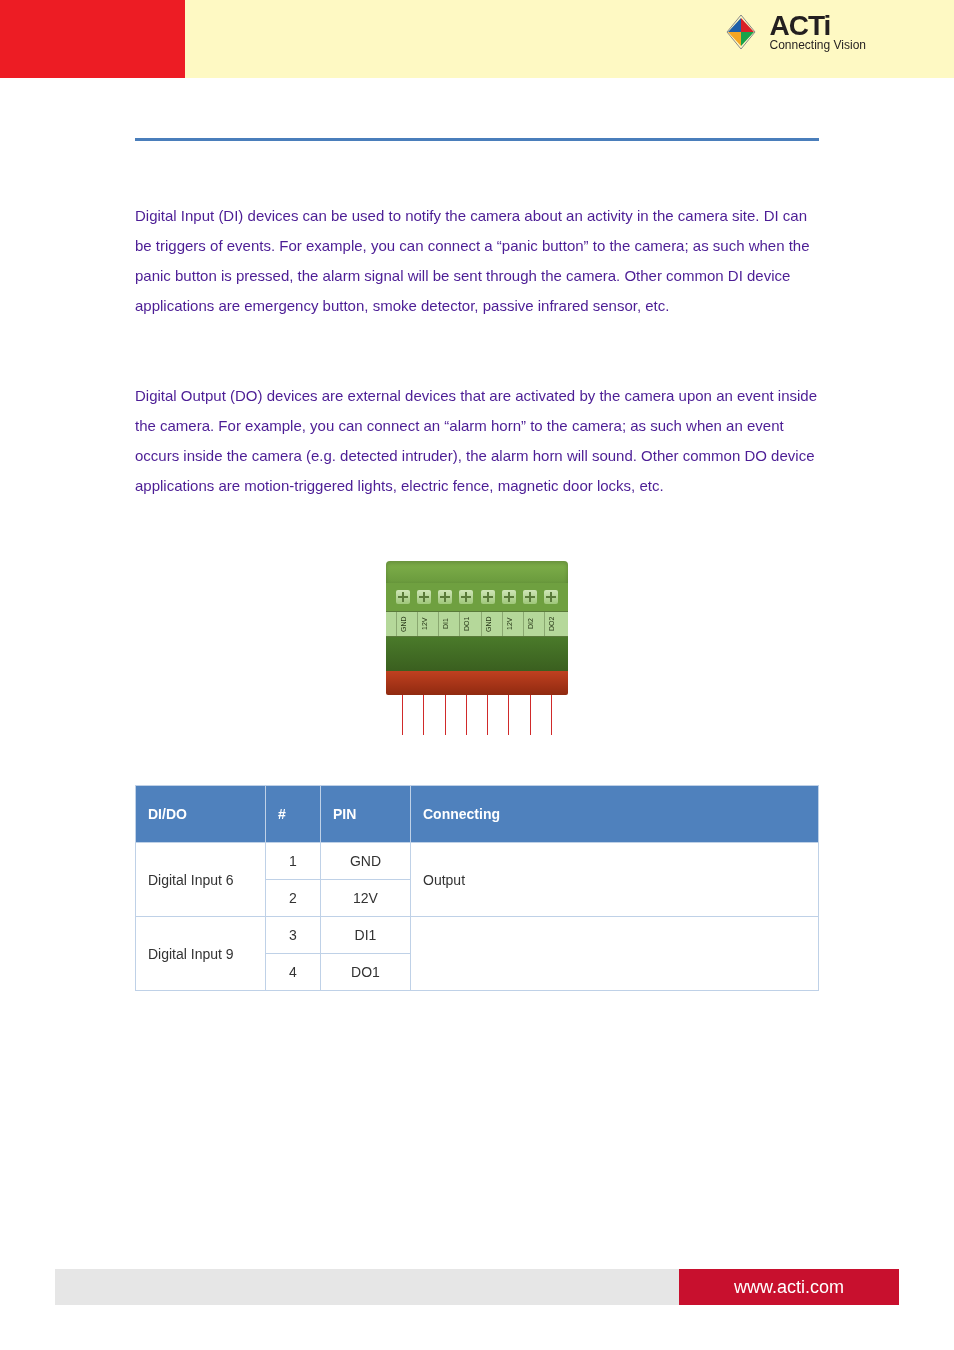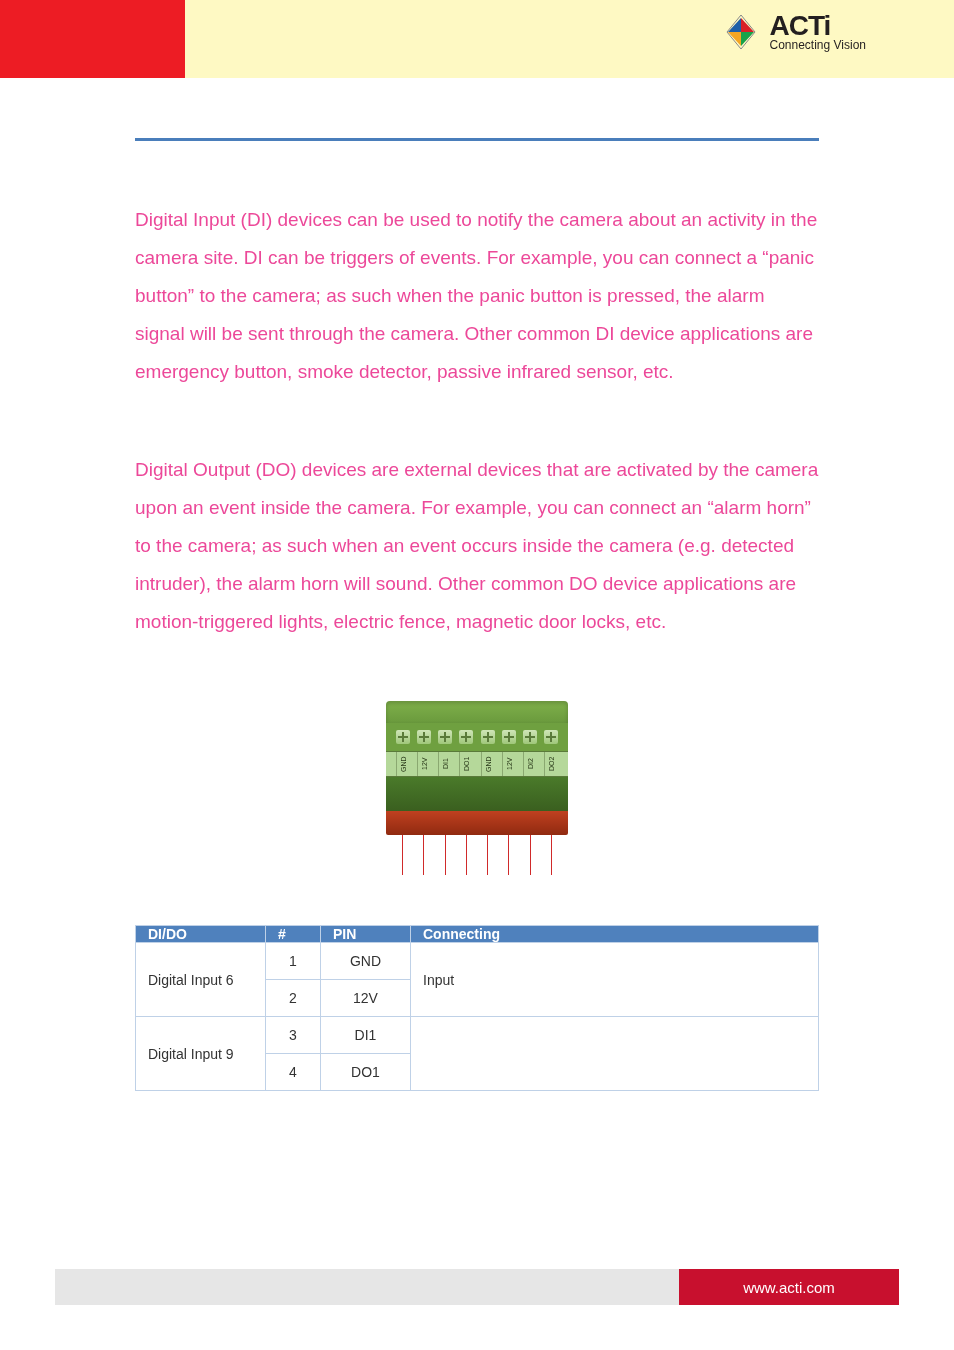--- a/index.html
+++ b/index.html
@@ -51,23 +51,23 @@
   }
   .content {
     padding: 60px 135px 0 135px;
   }
   .divider {
     height: 3px;
     background: #4a7ebb;
     margin-bottom: 60px;
   }
   .body-text {
-    font-size: 19px;
+    font-size: 15px;
     line-height: 2.0;
-    color: #ec4899;
+    color: #4c1d95;
   }
   .para { margin-bottom: 60px; }
   .connector-figure {
     display: flex;
     justify-content: center;
     margin: 40px 0 50px 0;
   }
   .connector {
     width: 182px;
     position: relative;
@@ -150,21 +150,21 @@
   
   table.pin-table {
     width: 100%;
     border-collapse: collapse;
     font-size: 14px;
   }
   table.pin-table th {
     background: #4f81bd;
     color: #ffffff;
     font-weight: bold;
-    padding: 0 12px;
+    padding: 20px 12px;
     border: 1px solid #bfd1e7;
     text-align: left;
   }
   table.pin-table td {
     border: 1px solid #bfd1e7;
     padding: 10px 12px;
     color: #333;
   }
   table.pin-table td.num { text-align: center; width: 55px; }
   table.pin-table td.pin { width: 90px; text-align: center; }
@@ -177,21 +177,21 @@
     left: 55px;
     right: 55px;
     height: 36px;
     background: #e6e6e6;
     display: flex;
     justify-content: flex-end;
   }
   .footer-link {
     background: #c8102e;
     color: #fff;
-    font-size: 15px;
+    font-size: 18px;
     width: 220px;
     display: flex;
     align-items: center;
     justify-content: center;
   }
 </style>
 </head>
 <body>
 
 <div class="header-bar">
@@ -266,21 +266,21 @@
         <th>#</th>
         <th>PIN</th>
         <th>Connecting</th>
       </tr>
     </thead>
     <tbody>
       <tr>
         <td class="group" rowspan="2">Digital Input 6</td>
         <td class="num">1</td>
         <td class="pin">GND</td>
-        <td rowspan="2">Input</td>
+        <td rowspan="2">Output</td>
       </tr>
       <tr>
         <td class="num">2</td>
         <td class="pin">12V</td>
       </tr>
       <tr>
         <td class="group" rowspan="2">Digital Input 9</td>
         <td class="num">3</td>
         <td class="pin">DI1</td>
         <td rowspan="2"></td>

